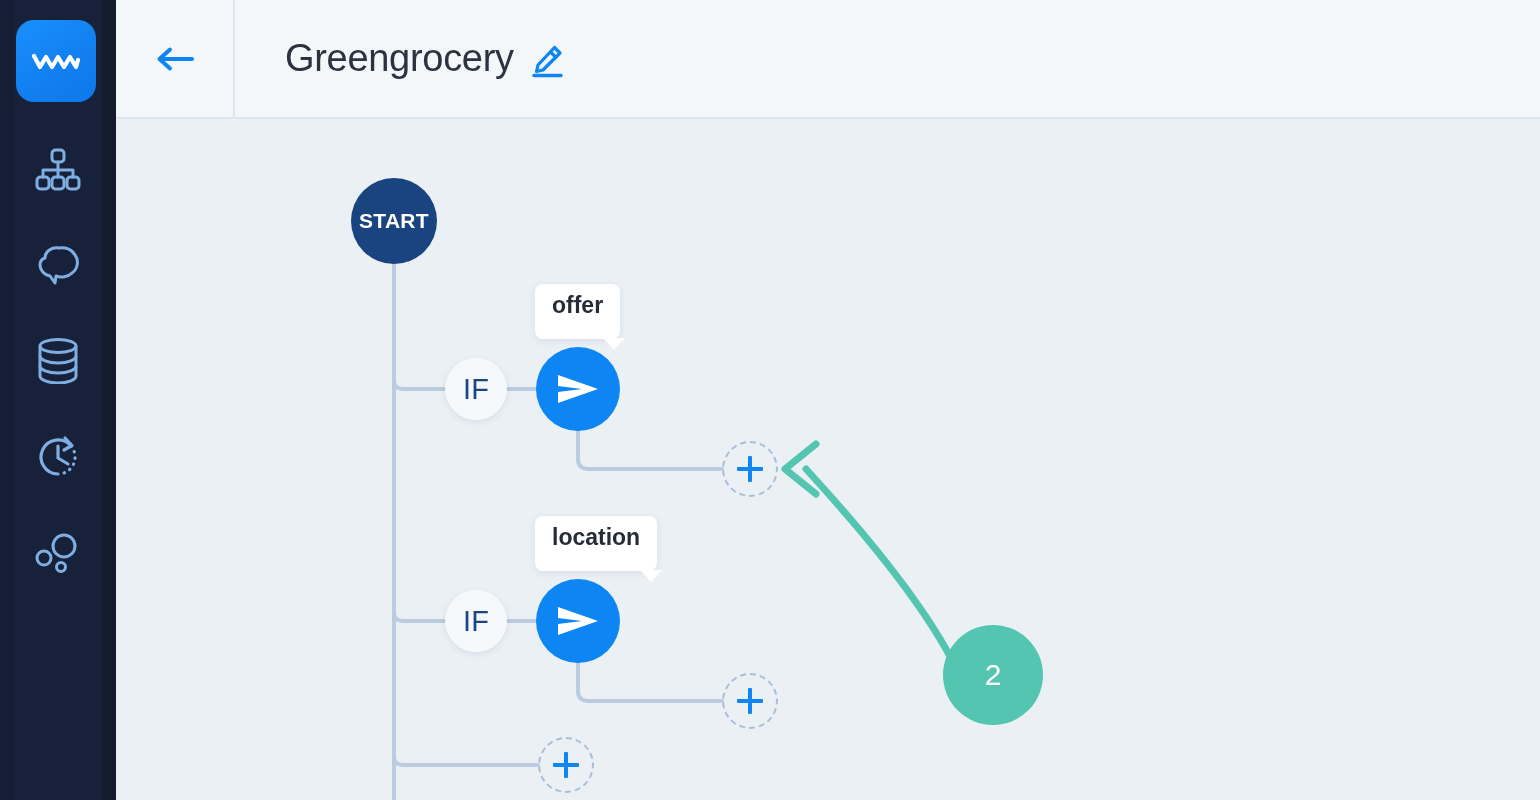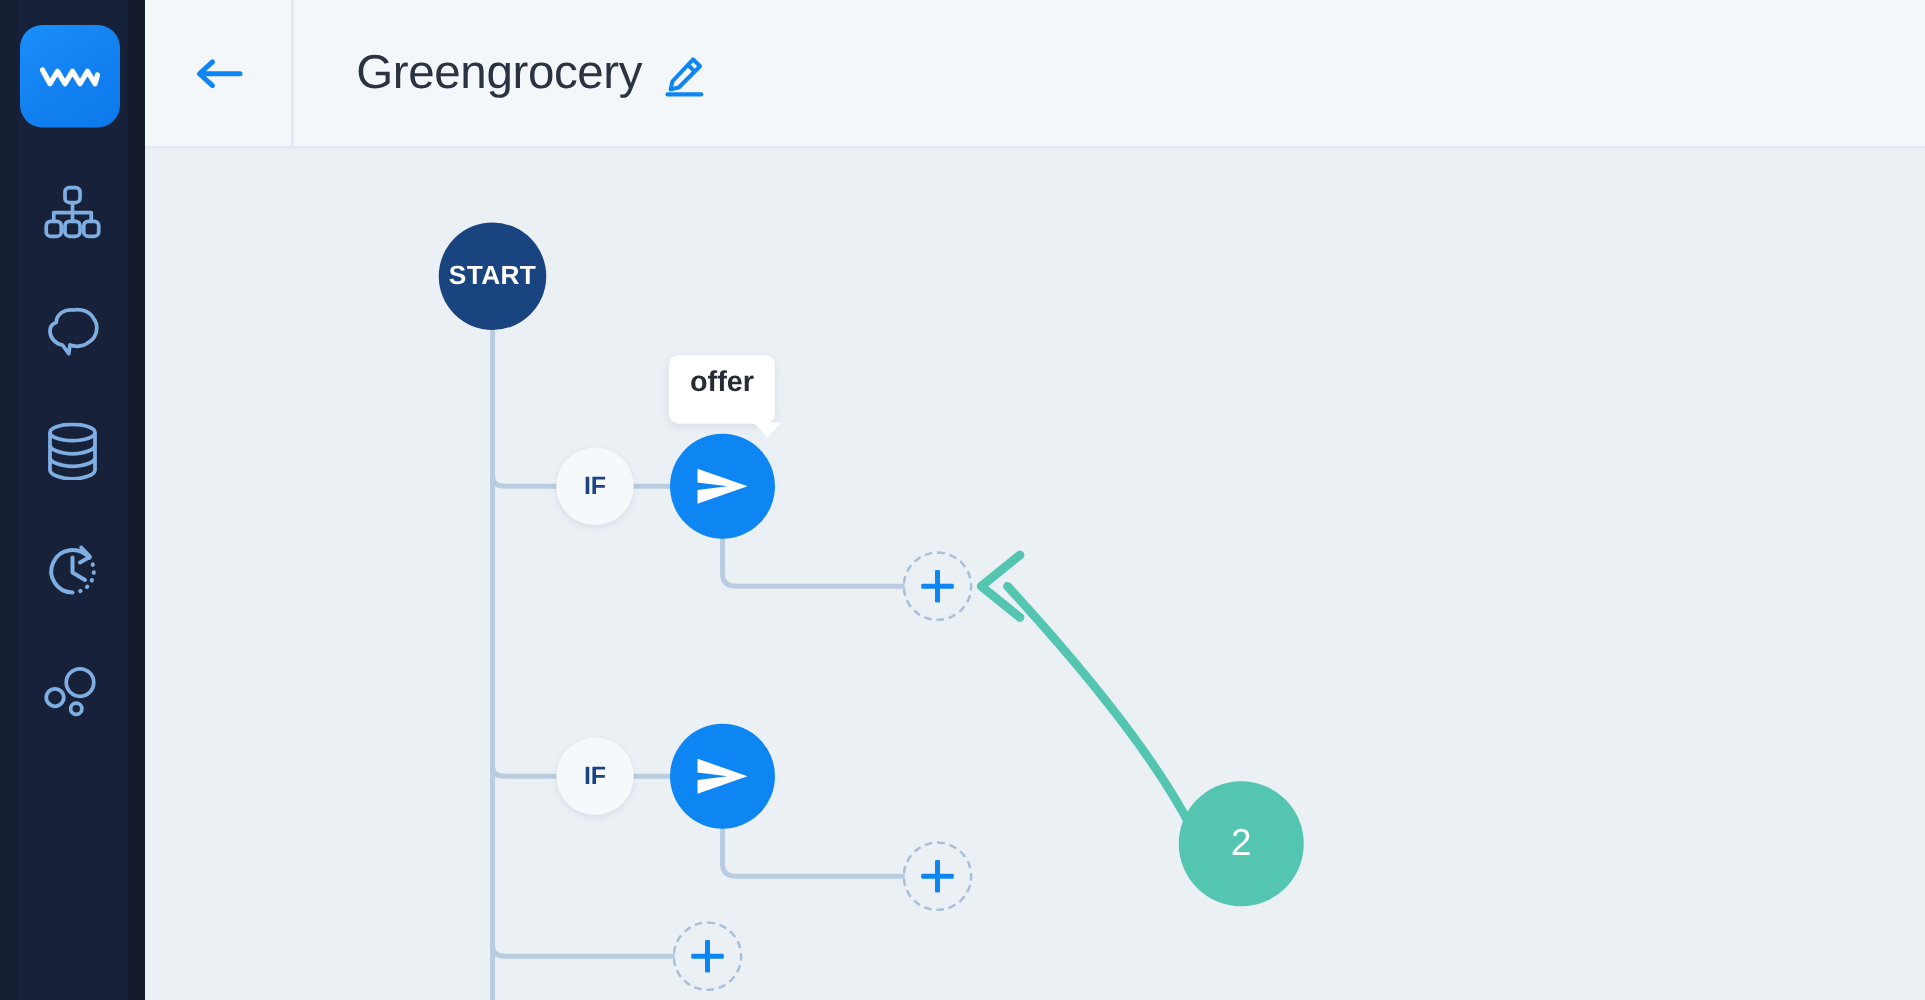--- a/index.html
+++ b/index.html
@@ -150,22 +150,22 @@
     color: #FFFFFF;
     font-size: 21px;
     font-weight: bold;
     letter-spacing: 0.3px;
     cursor: pointer;
   }
   .node-if {
     width: 62px; height: 62px;
     background: #F6F9FC;
     color: #1B4480;
-    font-size: 20px;
-    font-weight: bold;
+    font-size: 29px;
+    font-weight: normal;
     box-shadow: 0 2px 6px rgba(40,70,110,0.10);
     cursor: pointer;
   }
   .node-send {
     width: 84px; height: 84px;
     background: #0D85F2;
     cursor: pointer;
   }
   .node-plus {
     width: 56px; height: 56px;
@@ -349,20 +349,24 @@
       </div>
 
       <div class="node node-plus" style="left:606px; top:322px">
         <span class="plus-glyph"></span>
       </div>
 
       <div class="node node-if" style="left:329px; top:471px">
         <span>IF</span>
       </div>
 
+      <div class="tooltip" style="left:419px; top:397px">
+        <span>location</span>
+        <i style="left:33px"></i>
+      </div>
 
       <div class="node node-send" style="left:420px; top:460px">
         <svg width="44" height="36" viewBox="0 0 44 36">
           <path d="M2 4 L42 18 L2 32 L2 21 L26 18 L2 15 Z" fill="#FFFFFF"></path>
         </svg>
       </div>
 
       <div class="node node-plus" style="left:606px; top:554px">
         <span class="plus-glyph"></span>
       </div>

